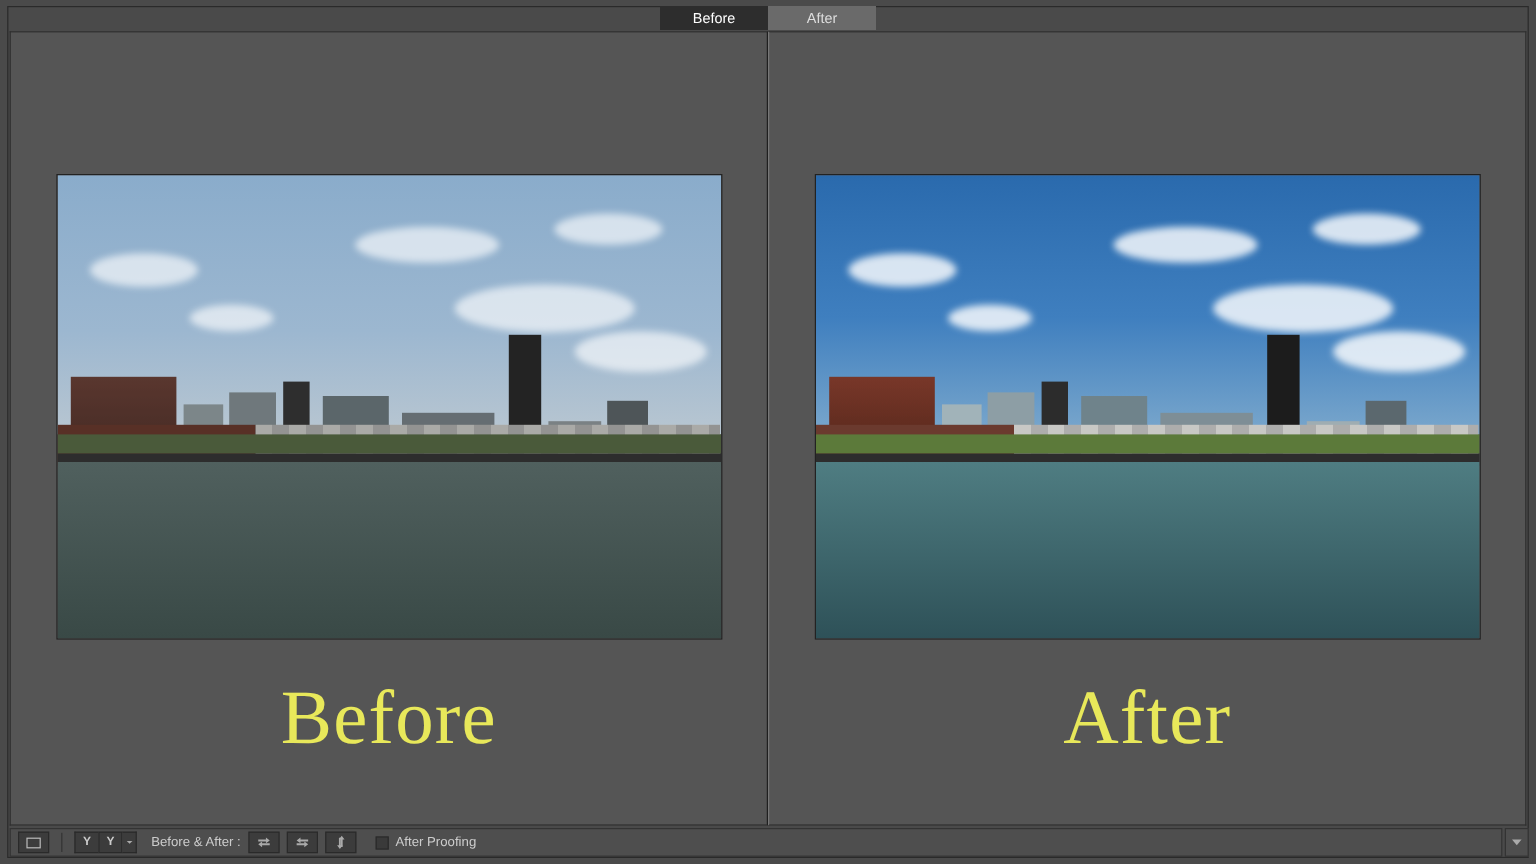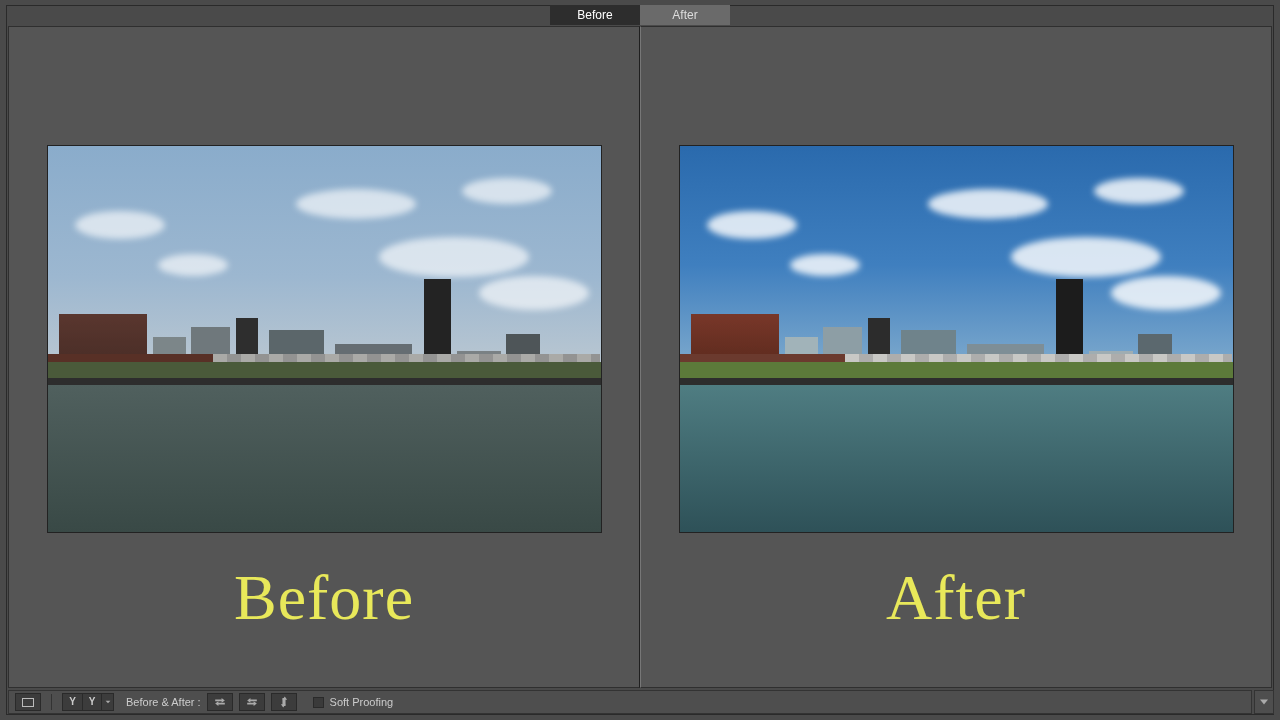--- a/index.html
+++ b/index.html
@@ -318,20 +318,20 @@
     </svg>
   </div>
   <div class="toolbar-btn swap-btn vert-arrows">
     <svg viewBox="0 0 12 18">
       <path d="M4 4 L4 12 L2 12 L5 16 L8 12 L6 12 L6 4 Z" fill="#aaa"></path>
       <path d="M8 14 L8 6 L10 6 L7 2 L4 6 L6 6 L6 14 Z" fill="#aaa"></path>
     </svg>
   </div>
 
   <div class="checkbox"></div>
-  <span>Soft Proofing</span>
+  <span>After Proofing</span>
 </div>
 
 <div class="right-collapse">
   <svg viewBox="0 0 12 10">
       <path d="M1 2 L6 8 L11 2 Z"></path>
     </svg>
 </div>
 
 </body></html>

